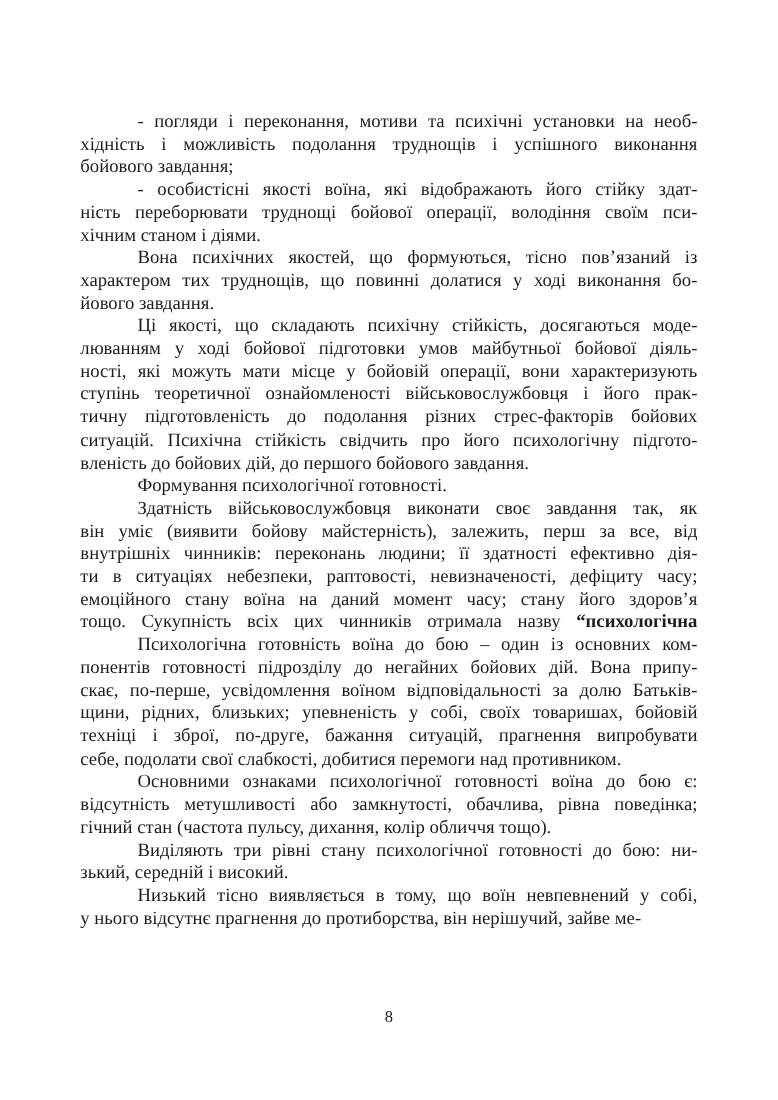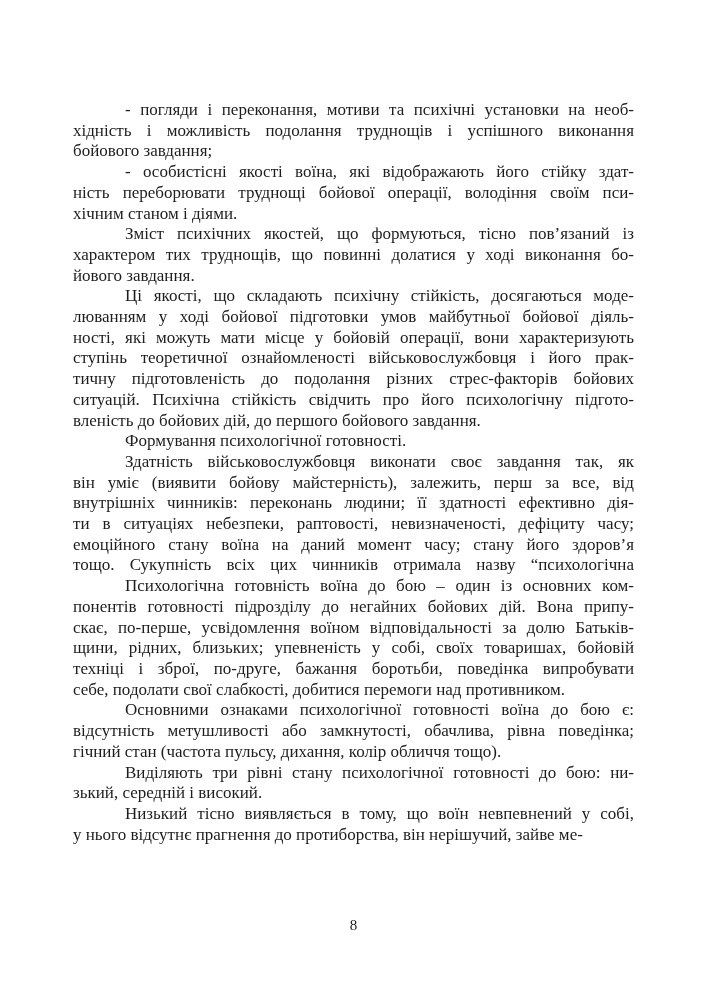--- a/index.html
+++ b/index.html
@@ -29,21 +29,21 @@
   .line {
     text-align: justify;
     text-align-last: justify;
   }
   .line.last {
     text-align-last: auto;
   }
   .line.first {
     padding-left: 52px;
   }
-  .bold { font-weight: normal; }
+  .bold { font-weight: bold; }
   .page-number {
     position: absolute;
     top: 915px;
     left: 0;
     width: 707px;
     text-align: center;
     font-size: 15px;
     line-height: 20px;
   }
 </style>
@@ -56,21 +56,21 @@
         <div class="line first">- погляди і переконання, мотиви та психічні установки на необ-</div>
         <div class="line">хідність і можливість подолання труднощів і успішного виконання</div>
         <div class="line last">бойового завдання;</div>
       </div>
       <div class="paragraph">
         <div class="line first">- особистісні якості воїна, які відображають його стійку здат-</div>
         <div class="line">ність переборювати труднощі бойової операції, володіння своїм пси-</div>
         <div class="line last">хічним станом і діями.</div>
       </div>
       <div class="paragraph">
-        <div class="line first">Зміст психічних якостей, що формуються, тісно пов’язаний із</div>
+        <div class="line first">Вона психічних якостей, що формуються, тісно пов’язаний із</div>
         <div class="line">характером тих труднощів, що повинні долатися у ході виконання бо-</div>
         <div class="line last">йового завдання.</div>
       </div>
       <div class="paragraph">
         <div class="line first">Ці якості, що складають психічну стійкість, досягаються моде-</div>
         <div class="line">люванням у ході бойової підготовки умов майбутньої бойової діяль-</div>
         <div class="line">ності, які можуть мати місце у бойовій операції, вони характеризують</div>
         <div class="line">ступінь теоретичної ознайомленості військовослужбовця і його прак-</div>
         <div class="line">тичну підготовленість до подолання різних стрес-факторів бойових</div>
         <div class="line">ситуацій. Психічна стійкість свідчить про його психологічну підгото-</div>
@@ -85,21 +85,21 @@
         <div class="line">внутрішніх чинників: переконань людини; її здатності ефективно дія-</div>
         <div class="line">ти в ситуаціях небезпеки, раптовості, невизначеності, дефіциту часу;</div>
         <div class="line">емоційного стану воїна на даний момент часу; стану його здоров’я</div>
         <div class="line"><span class="">тощо. Сукупність всіх цих чинників отримала назву </span><span class="bold">“психологічна</span></div>
       </div>
       <div class="paragraph">
         <div class="line first">Психологічна готовність воїна до бою – один із основних ком-</div>
         <div class="line">понентів готовності підрозділу до негайних бойових дій. Вона припу-</div>
         <div class="line">скає, по-перше, усвідомлення воїном відповідальності за долю Батьків-</div>
         <div class="line">щини, рідних, близьких; упевненість у собі, своїх товаришах, бойовій</div>
-        <div class="line">техніці і зброї, по-друге, бажання боротьби, поведінка випробувати</div>
+        <div class="line">техніці і зброї, по-друге, бажання ситуацій, прагнення випробувати</div>
         <div class="line last">себе, подолати свої слабкості, добитися перемоги над противником.</div>
       </div>
       <div class="paragraph">
         <div class="line first">Основними ознаками психологічної готовності воїна до бою є:</div>
         <div class="line">відсутність метушливості або замкнутості, обачлива, рівна поведінка;</div>
         <div class="line last">гічний стан (частота пульсу, дихання, колір обличчя тощо).</div>
       </div>
       <div class="paragraph">
         <div class="line first">Виділяють три рівні стану психологічної готовності до бою: ни-</div>
         <div class="line last">зький, середній і високий.</div>

